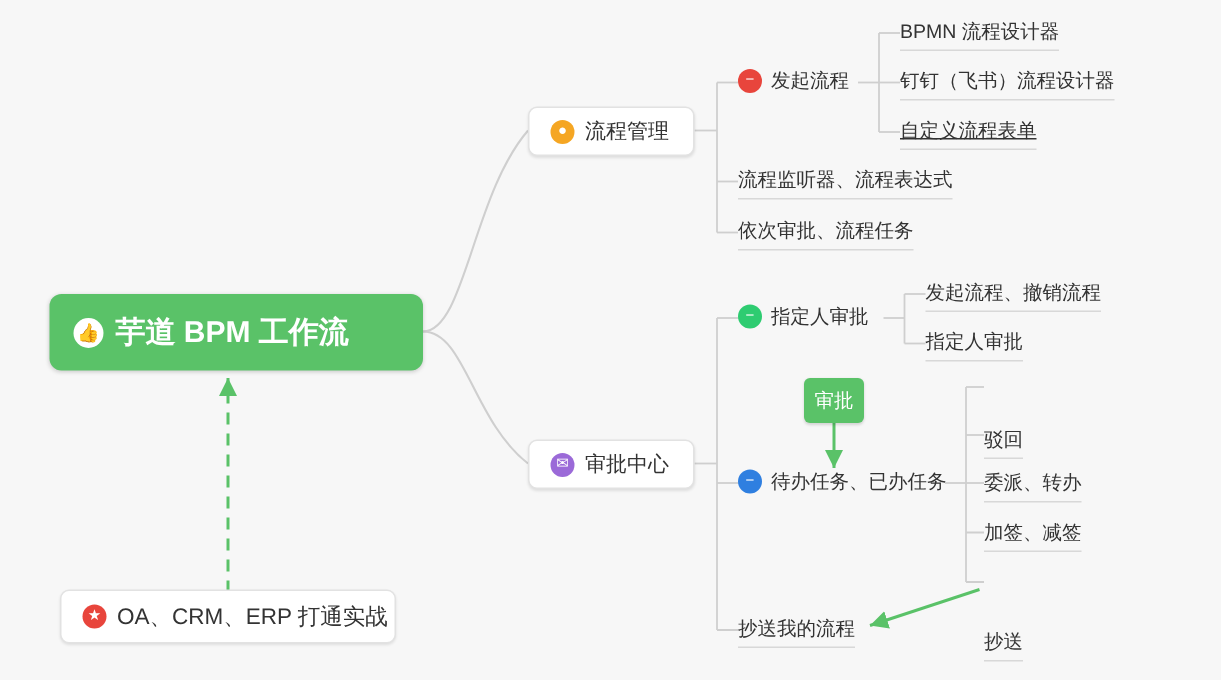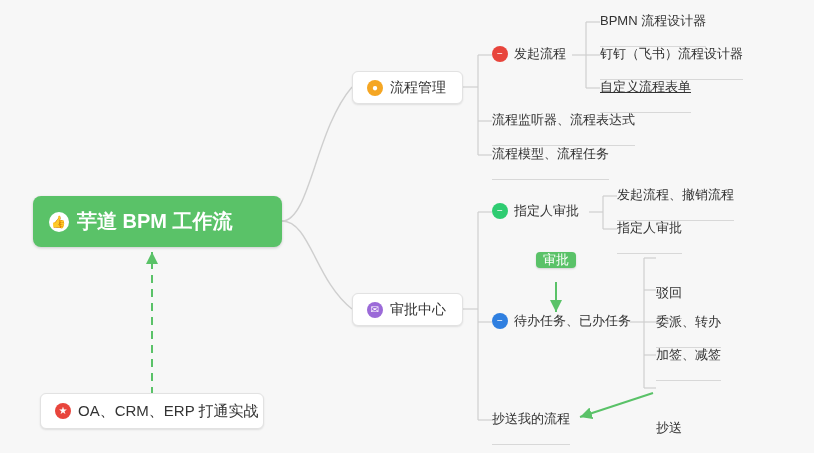--- a/index.html
+++ b/index.html
@@ -42,21 +42,21 @@
     white-space:nowrap;
   }
   .pill .ico { margin-right:7px; display:inline-flex; }
 
   
   .leaf {
     display:flex; align-items:center;
     font-size:13px; color:#333333;
     white-space:nowrap;
     border-bottom:1px solid #d8d8d8;
-    padding-bottom:16px;
+    padding-bottom:3px;
   }
   .leaf .ico { margin-right:6px; display:inline-flex; }
   .leaf.nodash { border-bottom:none; }
 
   
   .greenbox {
     background:#5ac268;
     color:#ffffff;
     border-radius:4px;
     font-size:13px;
@@ -154,21 +154,21 @@
     <span>钉钉（飞书）流程设计器</span>
   </div>
   <div class="node leaf" style="left:600px; top:78px;text-decoration:underline;">
     <span>自定义流程表单</span>
   </div>
 
   <div class="node leaf" style="left:492px; top:111px;">
     <span>流程监听器、流程表达式</span>
   </div>
   <div class="node leaf" style="left:492px; top:145px;">
-    <span>流程模型、流程任务</span>
+    <span>依次审批、流程任务</span>
   </div>
 
   <div class="node pill" style="left:352px; top:293px; width:111px; height:33px;">
     <span class="ico">
       <span class="circ" style="background:#9b6ad8;">✉</span>
     </span>
     <span>审批中心</span>
   </div>
 
   <div class="node leaf nodash" style="left:492px; top:202px;">
@@ -202,21 +202,21 @@
     <span>加签、减签</span>
   </div>
   <div class="node leaf" style="left:656px; top:379px;margin-top:40px;">
     <span>抄送</span>
   </div>
 
   <div class="node leaf" style="left:492px; top:410px;">
     <span>抄送我的流程</span>
   </div>
 
-  <div class="node greenbox" style="left:536px; top:252px; width:40px; height:16px;">
+  <div class="node greenbox" style="left:536px; top:252px; width:40px; height:30px;">
     <span>审批</span>
   </div>
 
   <div class="node pill" style="left:40px; top:393px; width:224px; height:36px; font-size:15px;">
     <span class="ico">
       <span class="circ" style="background:#e8453c;">★</span>
     </span>
     <span>OA、CRM、ERP 打通实战</span>
   </div>
 

